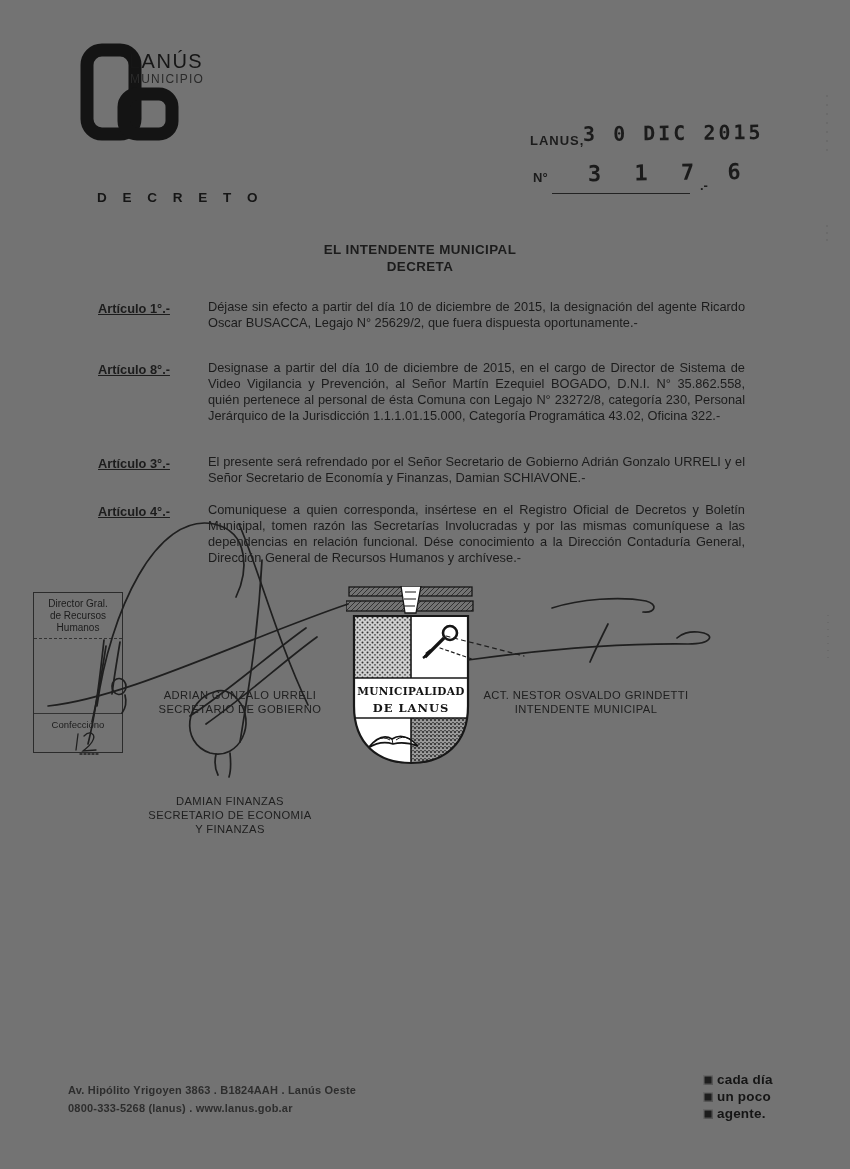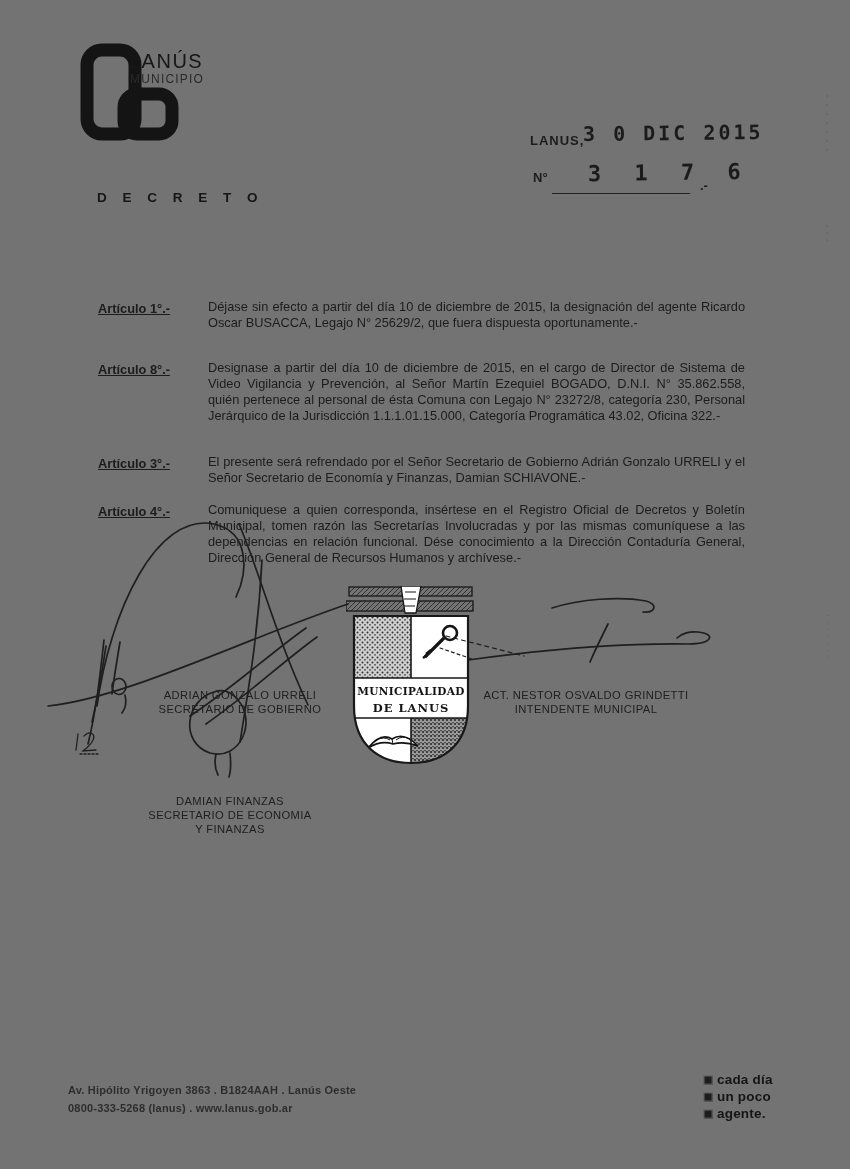--- a/index.html
+++ b/index.html
@@ -69,38 +69,47 @@
   <div class="logo-subtitle">MUNICIPIO</div>
 
   <div class="city-label">LANUS,</div>
   <div class="date-stamp">3 0  DIC  2015</div>
   <div class="doc-type">D E C R E T O</div>
   <div class="number-label">N°</div>
   <div class="number-underline"></div>
   <div class="number-stamp">3 1 7 6</div>
   <div class="number-suffix">.-</div>
 
+  <div class="doc-title">EL INTENDENTE MUNICIPAL
+DECRETA</div>
 
   <div class="article" id="art1">
     <div class="lbl">Artículo 1°.-</div>
     <div class="txt">Déjase sin efecto a partir del día 10 de diciembre de 2015, la designación del agente Ricardo Oscar BUSACCA, Legajo N° 25629/2, que fuera dispuesta oportunamente.-</div>
   </div>
   <div class="article" id="art2">
     <div class="lbl">Artículo 8°.-</div>
     <div class="txt">Designase a partir del día 10 de diciembre de 2015, en el cargo de Director de Sistema de Video Vigilancia y Prevención, al Señor Martín Ezequiel BOGADO, D.N.I. N° 35.862.558, quién pertenece al personal de ésta Comuna con Legajo N° 23272/8, categoría 230, Personal Jerárquico de la Jurisdicción 1.1.1.01.15.000, Categoría Programática 43.02, Oficina 322.-</div>
   </div>
   <div class="article" id="art3">
     <div class="lbl">Artículo 3°.-</div>
     <div class="txt">El presente será refrendado por el Señor Secretario de Gobierno Adrián Gonzalo URRELI y el Señor Secretario de Economía y Finanzas,  Damian SCHIAVONE.-</div>
   </div>
   <div class="article" id="art4">
     <div class="lbl">Artículo 4°.-</div>
     <div class="txt">Comuniquese a quien corresponda, insértese en el Registro Oficial de Decretos y Boletín Municipal, tomen razón las Secretarías Involucradas y por las mismas comuníquese a las dependencias en relación funcional. Dése conocimiento a la Dirección Contaduría General, Dirección General de Recursos Humanos y archívese.-</div>
   </div>
 
+  <div class="stamp-box">
+    <div class="sb-title">Director Gral.
+de Recursos
+Humanos</div>
+    <div class="sb-mid"></div>
+    <div class="sb-bottom">Confecciono</div>
+  </div>
 
   <div class="sig-name" id="sig-urreli">
     <div>ADRIAN GONZALO URRELI</div>
     <div>SECRETARIO DE GOBIERNO</div>
   </div>
   <div class="sig-name" id="sig-grindetti">
     <div>ACT.  NESTOR OSVALDO GRINDETTI</div>
     <div>INTENDENTE MUNICIPAL</div>
   </div>
   <div class="sig-name" id="sig-schiavone">

